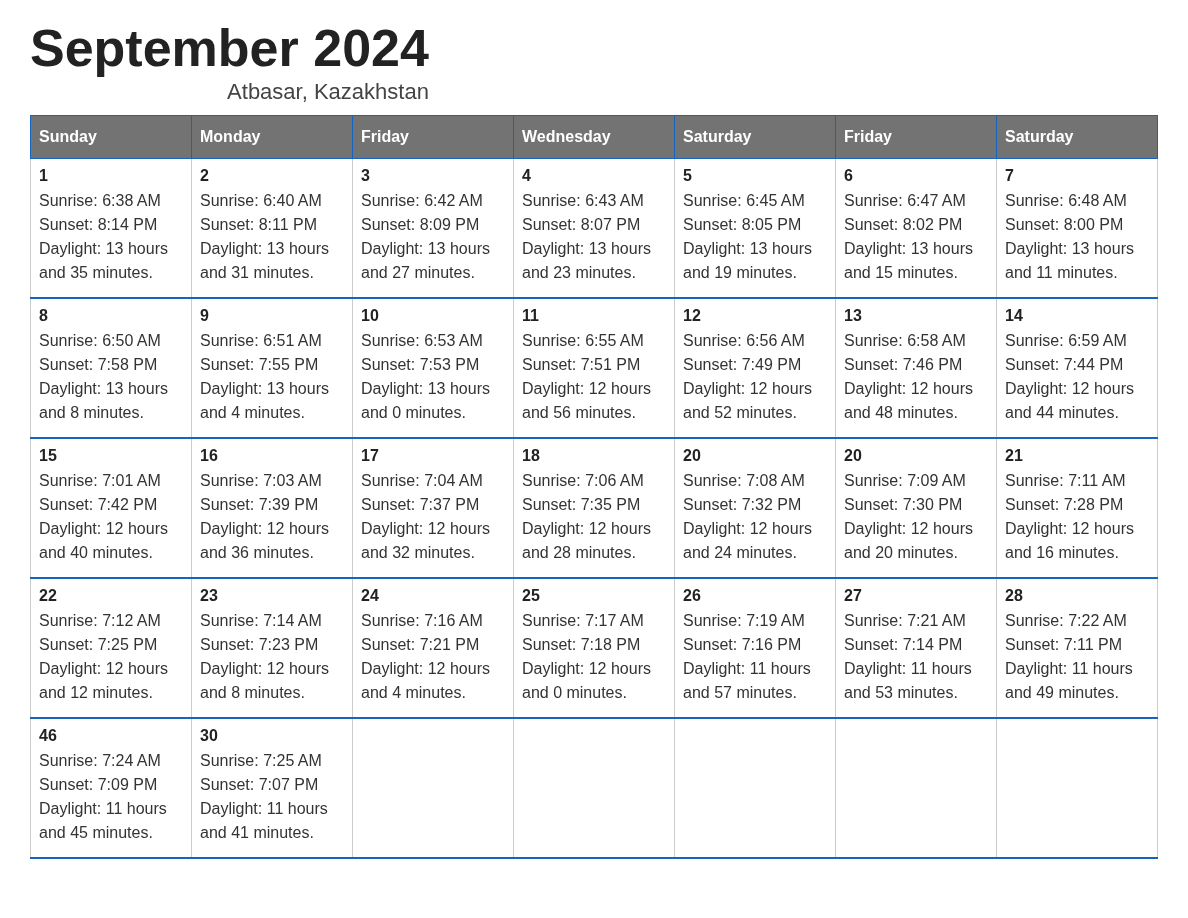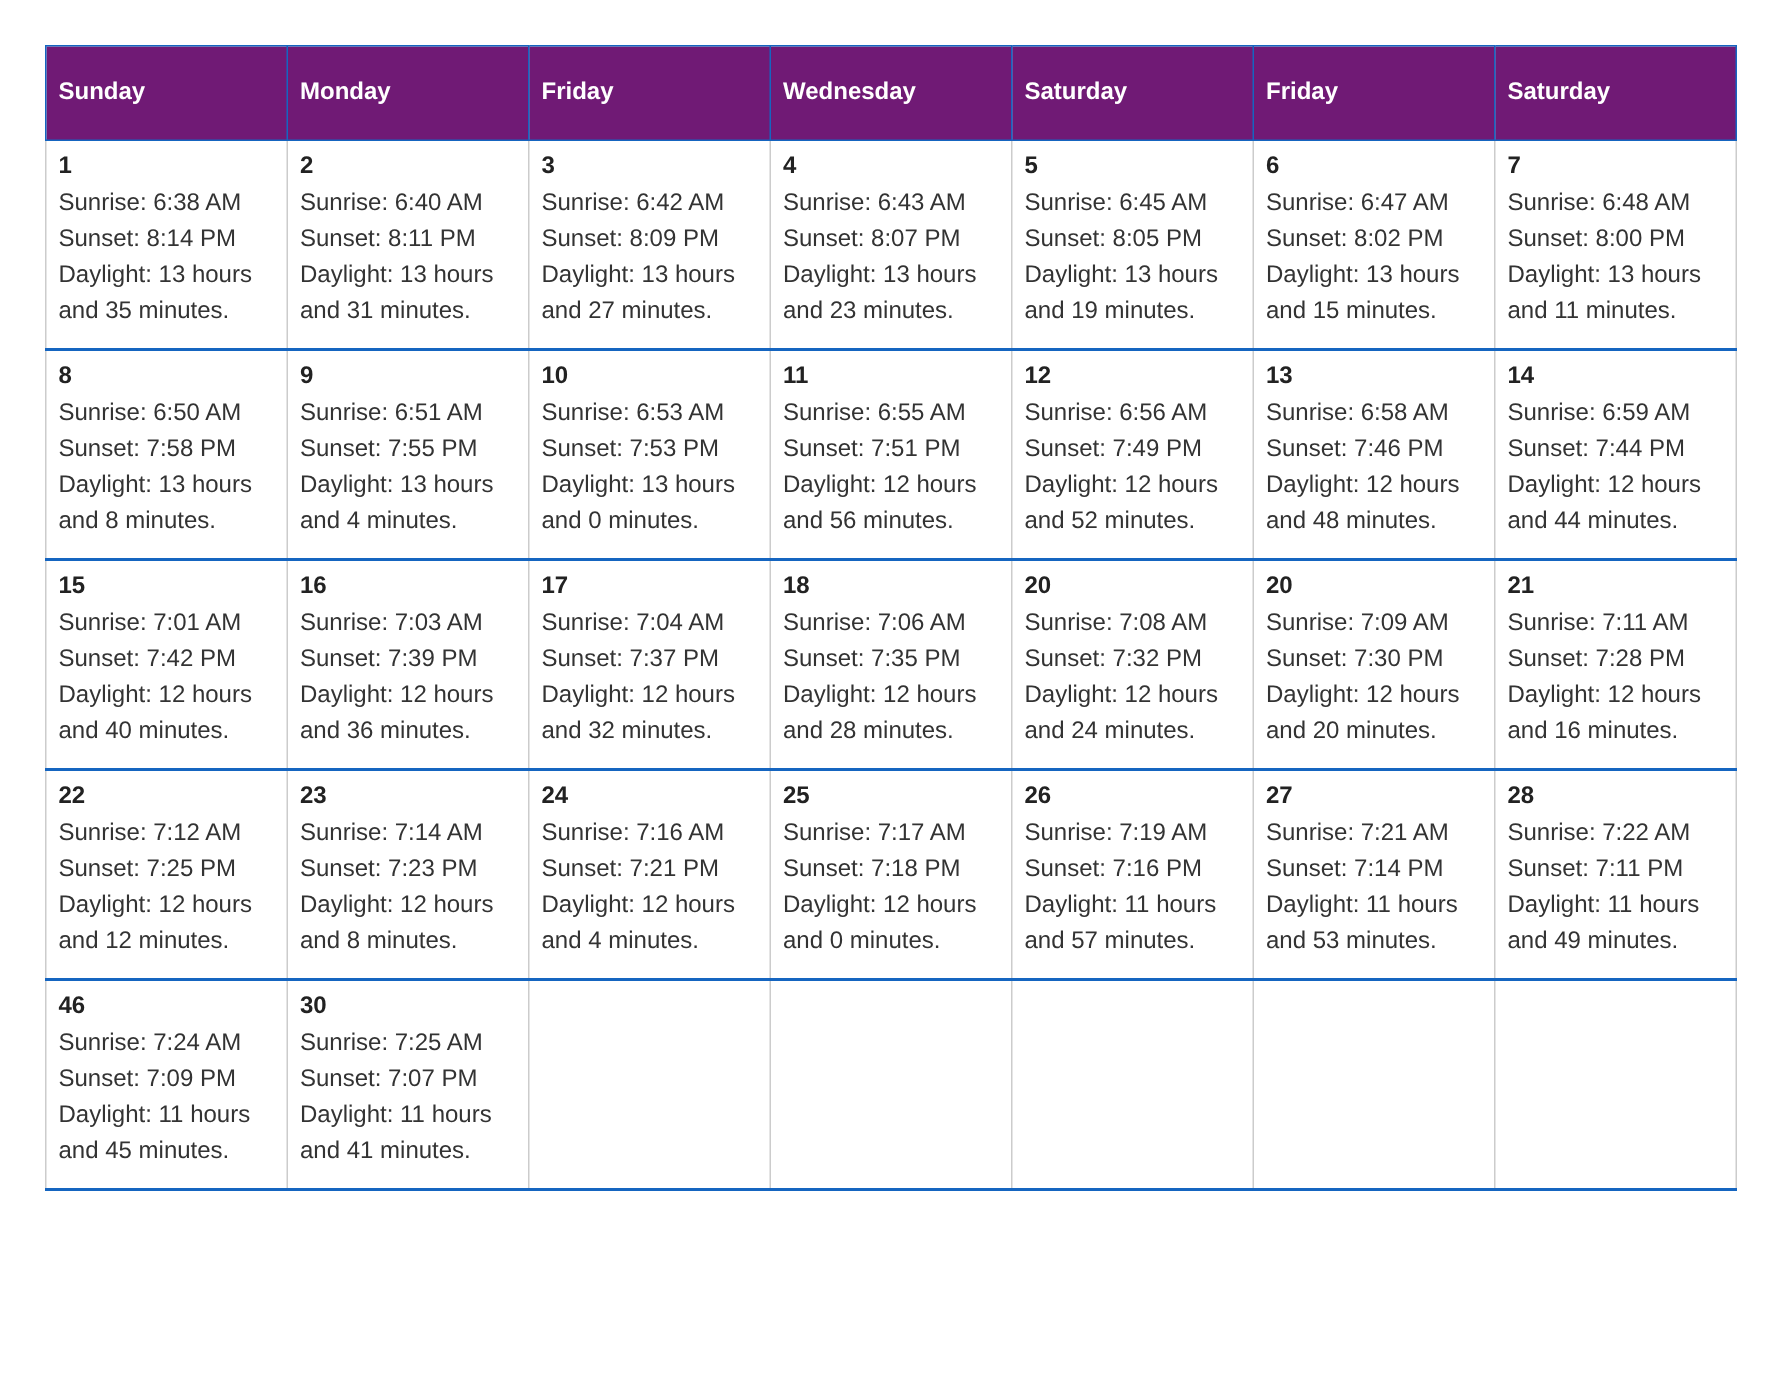--- a/index.html
+++ b/index.html
@@ -64,25 +64,25 @@
       font-size: 22px;
       color: #444;
       margin-top: 2px;
     }
     table {
       width: 100%;
       border-collapse: collapse;
       margin-top: 10px;
     }
     thead tr th {
-      background-color: #701a75;
+      background-color: #737373;
       color: #fff;
       font-size: 16px;
       font-weight: bold;
-      padding: 22px 8px;
+      padding: 12px 8px;
       text-align: left;
       border: 1px solid #1565c0;
     }
     tbody tr td {
       vertical-align: top;
       padding: 8px 8px 12px 8px;
       border: 1px solid #ccc;
       font-size: 13.5px;
       color: #222;
       min-width: 100px;
@@ -103,20 +103,22 @@
     }
     .empty-cell {
       background: #fff;
     }
   </style>
 </head>
 <body>
 
 <div class="header">
   <div class="title-area">
+    <div class="month-title">September 2024</div>
+    <div class="location-title">Atbasar, Kazakhstan</div>
   </div>
 </div>
 
 <table>
   <thead>
     <tr>
     <th>Sunday</th>
         <th>Monday</th>
         <th>Friday</th>
         <th>Wednesday</th>

